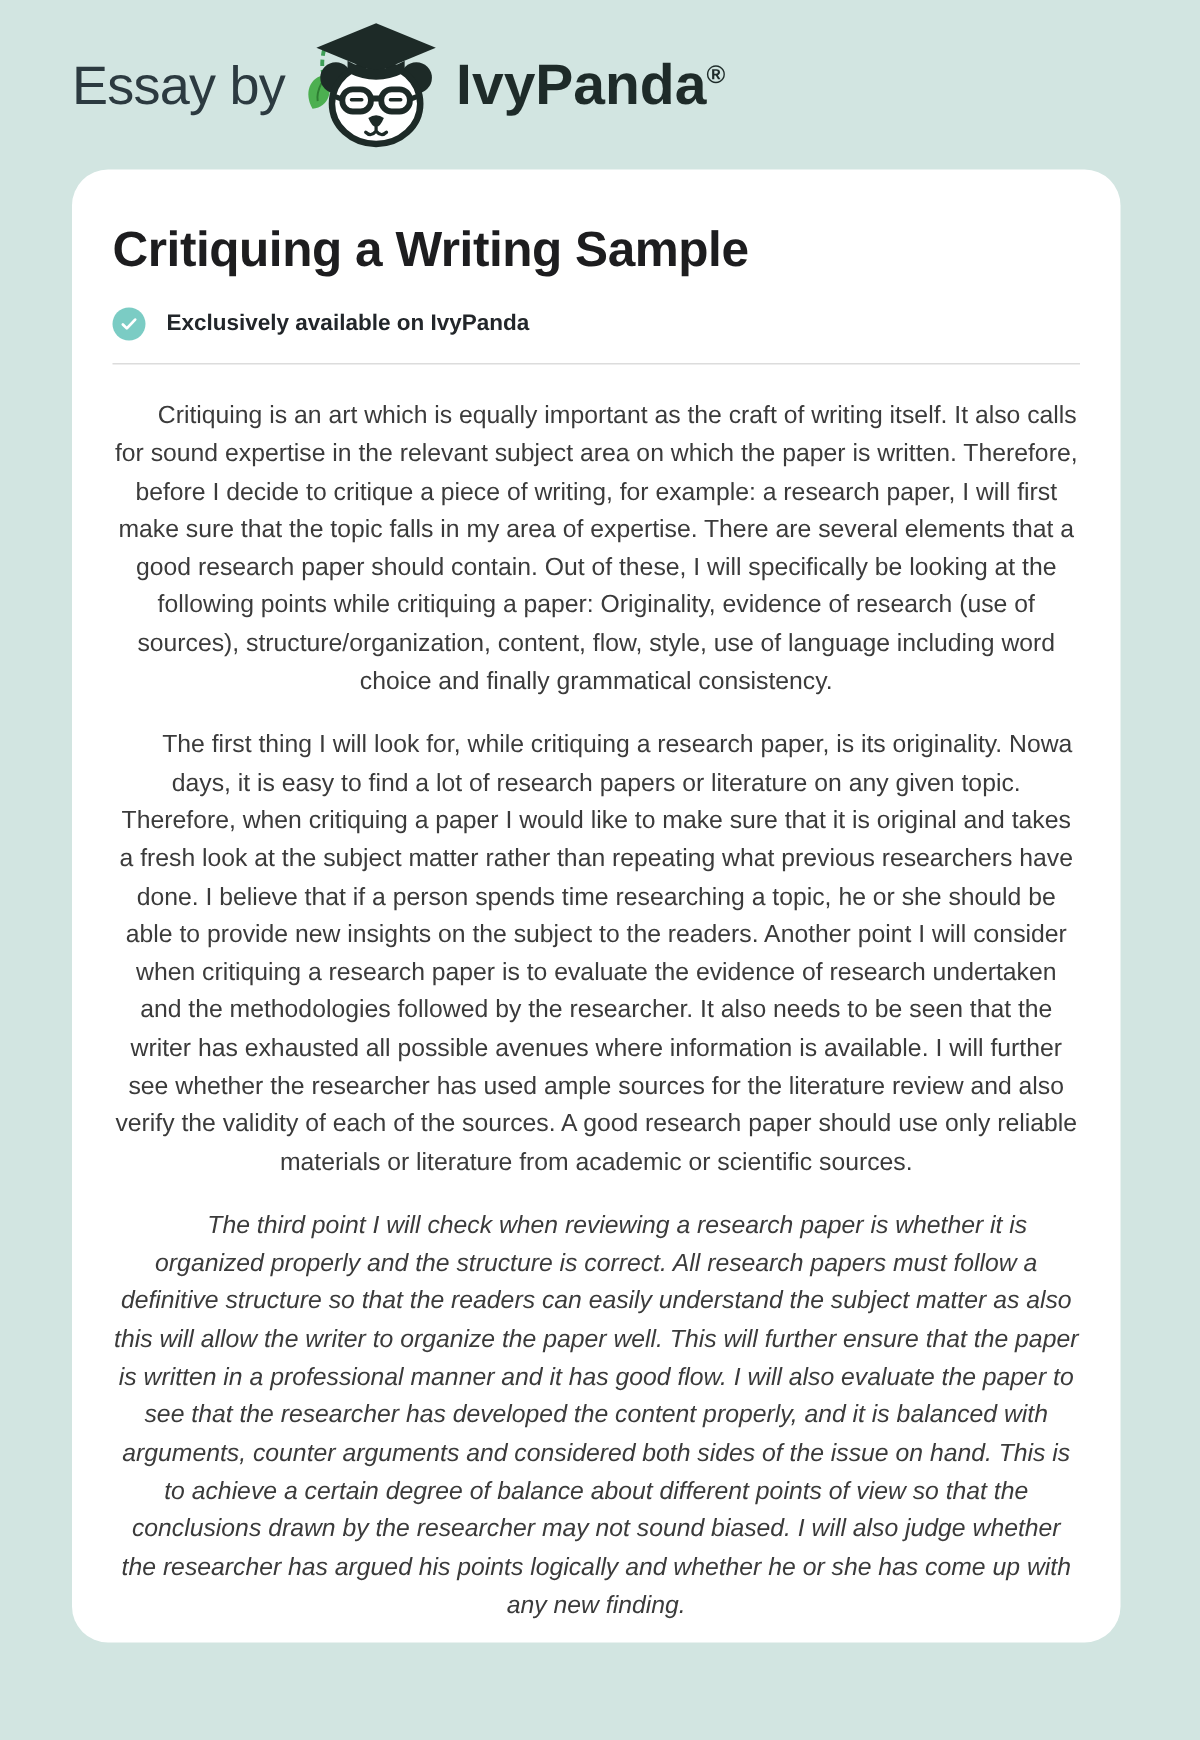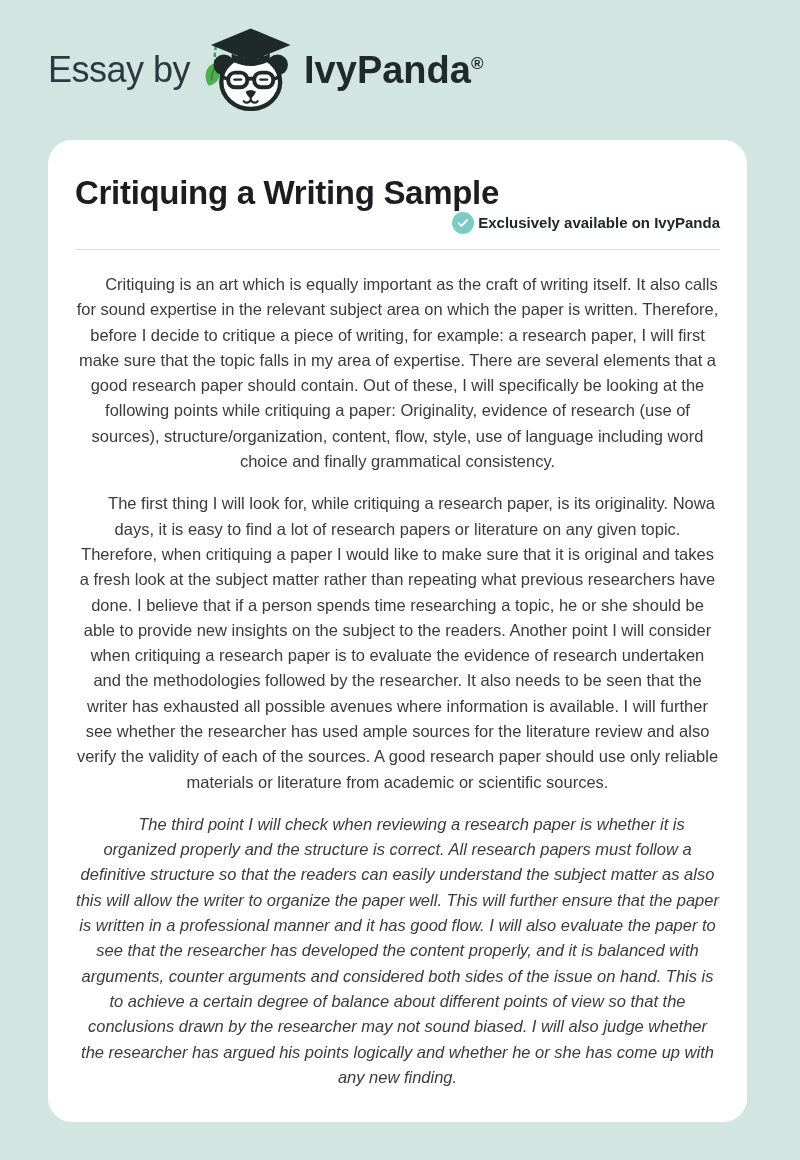--- a/index.html
+++ b/index.html
@@ -16,21 +16,21 @@
   }
   *{box-sizing:border-box;}
   html,body{margin:0;padding:0;}
   body{
     width:800px;height:1160px;
     background:var(--page-bg);
     font-family:"Liberation Sans",sans-serif;
     overflow:hidden;
   }
   .site-header{
-    height:140px;
+    height:113px;
     display:flex;
     align-items:center;
     padding-left:48px;
   }
   .essay-by{
     font-size:36px;
     color:var(--header-text);
     letter-spacing:-0.5px;
   }
   .logo{
@@ -66,22 +66,22 @@
     margin:0;
     font-size:33px;
     font-weight:700;
     color:var(--title-color);
     letter-spacing:-0.3px;
     line-height:1.15;
   }
   .badge-row{
     display:flex;
     align-items:center;
-    gap:4px;
-    justify-content:flex-end;
+    gap:14px;
+    margin-top:20px;
   }
   .check-circle{
     width:22px;height:22px;
     border-radius:50%;
     background:var(--badge-teal);
     display:flex;align-items:center;justify-content:center;
     flex:0 0 auto;
   }
   .badge-text{
     font-size:15px;

